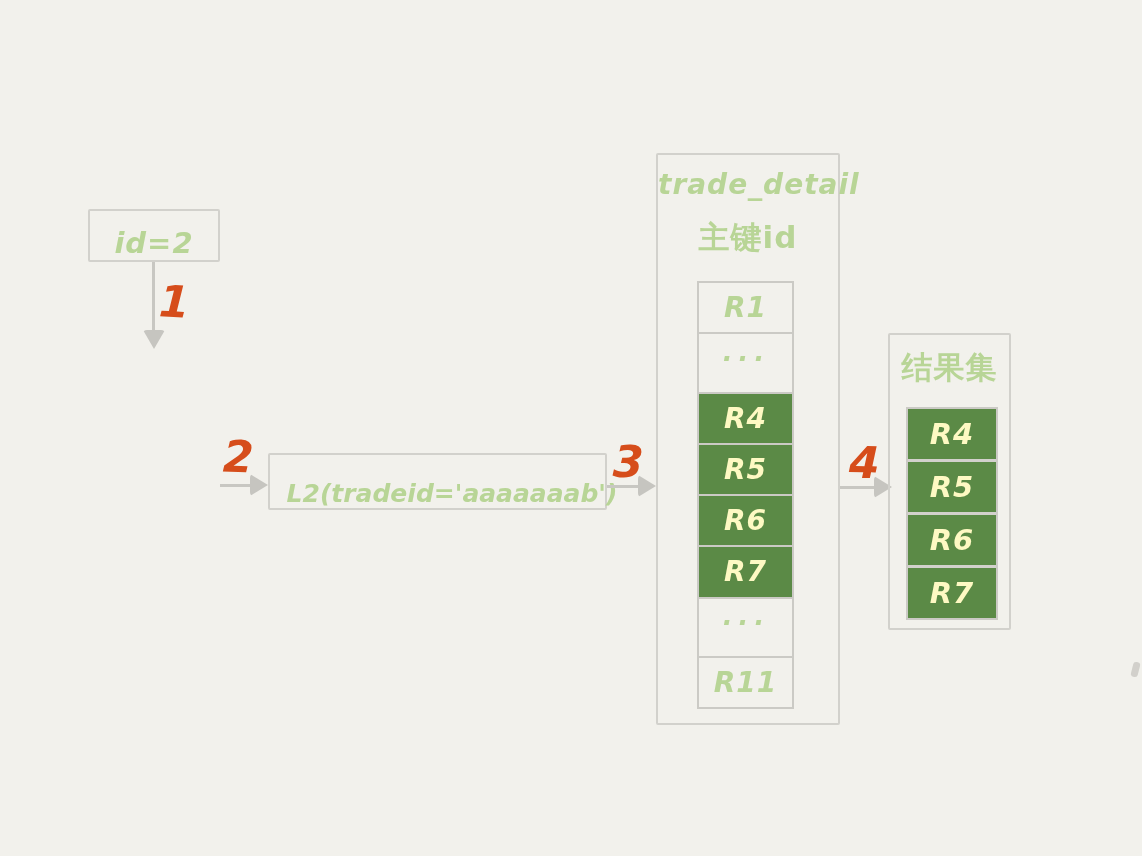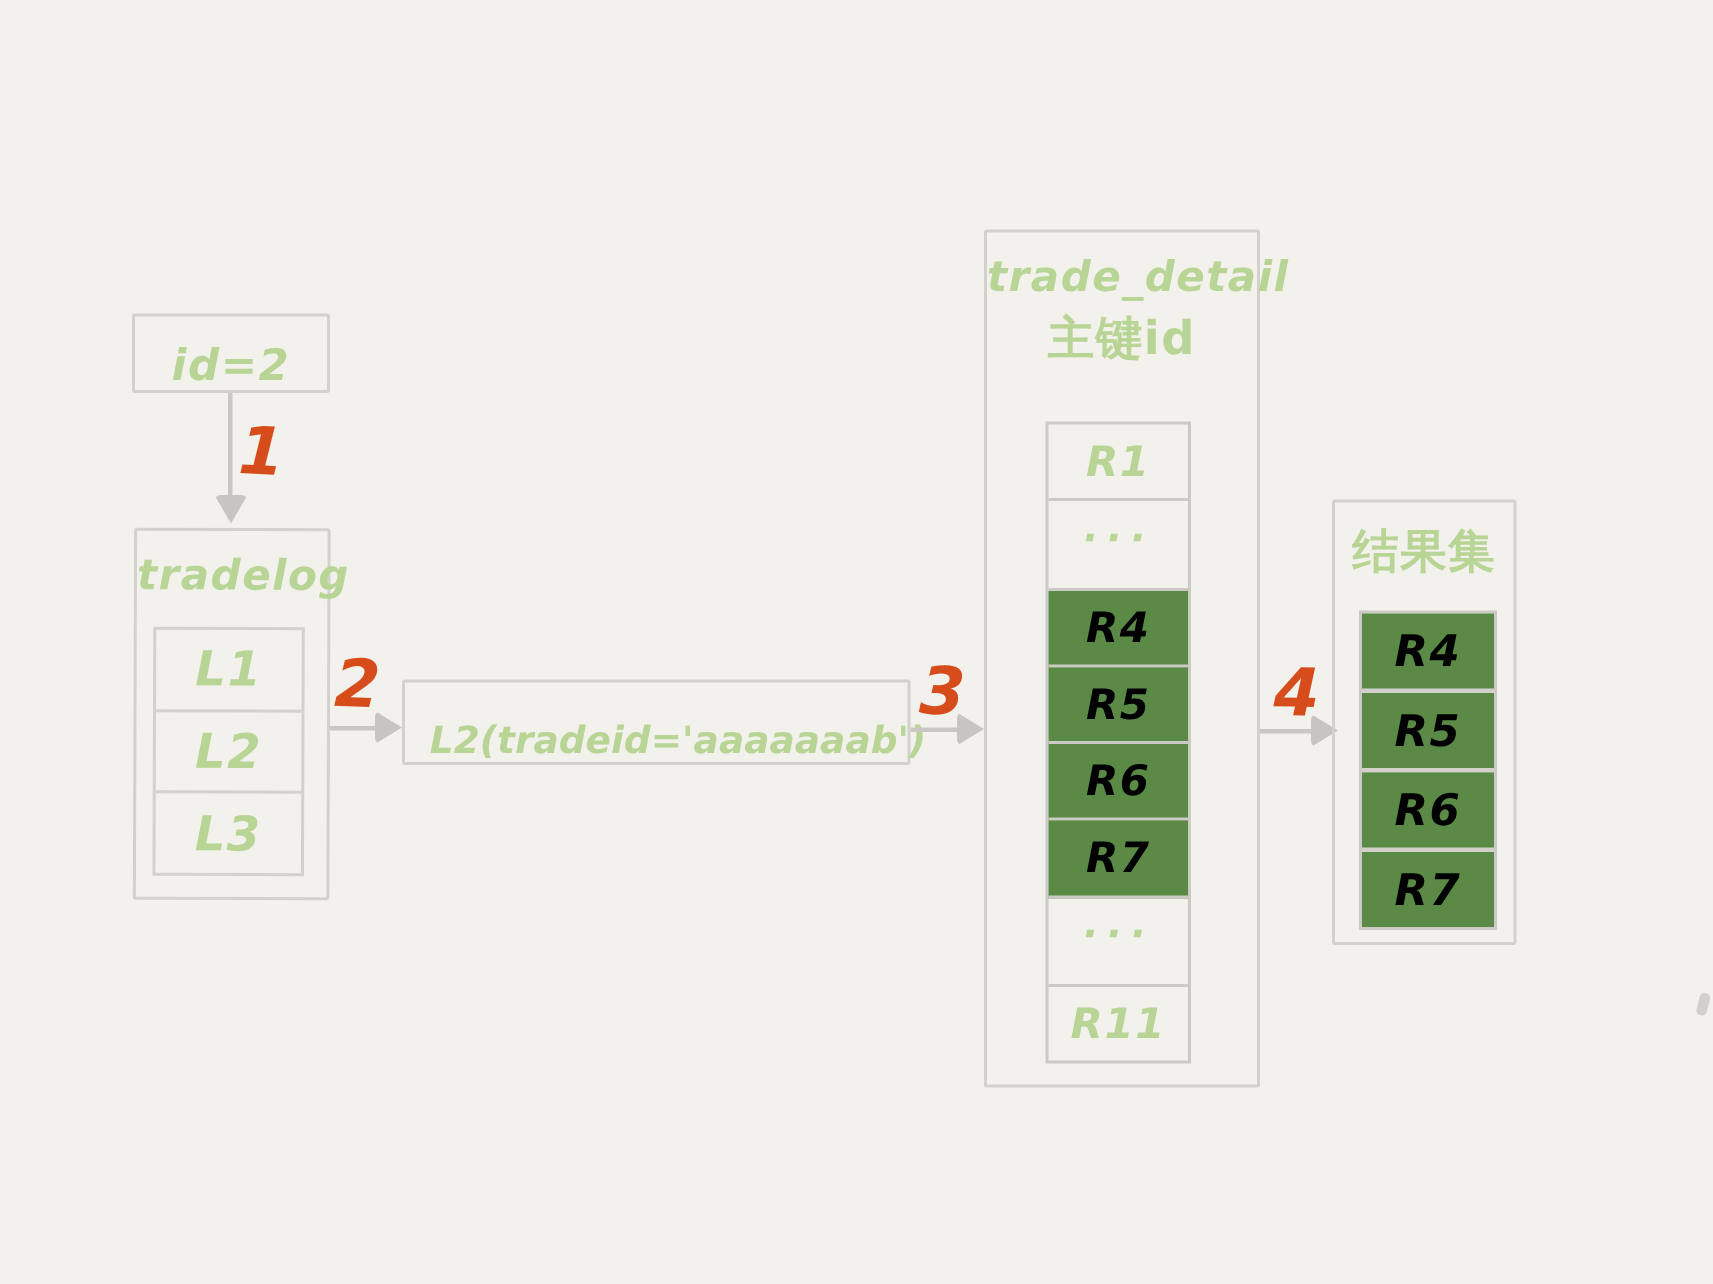--- a/index.html
+++ b/index.html
@@ -40,27 +40,27 @@
   .tl-table .cell{flex:1;display:flex;align-items:center;justify-content:center;
     font-size:32px;border-bottom:2px solid #d2d1cc;}
   .tl-table .cell:last-child{border-bottom:none;}
 
   
   .lookup-box{left:268px;top:453px;width:339px;height:57px;font-size:25px;letter-spacing:0;padding-left:29px;}
 
   
   .detail-box{left:656px;top:153px;width:184px;height:572px;}
   .detail-title{margin-top:13px;text-align:right;font-size:28px;}
-  .detail-subtitle{margin-top:4px;text-align:center;font-size:31px;font-style:normal;}
+  .detail-subtitle{margin-top:16px;text-align:center;font-size:31px;font-style:normal;}
   .dt-table{position:absolute;left:39px;top:126px;width:97px;height:428px;
     border:2px solid #cbcac5;box-sizing:border-box;display:flex;flex-direction:column;}
   .dt-table .cell{flex:1;display:flex;align-items:center;justify-content:center;
     font-size:28px;border-bottom:2px solid #cbcac5;}
   .dt-table .cell:last-child{border-bottom:none;border-radius:11px;}
-  .cell.hl{background:#5b8a46;color:#000000;}
+  .cell.hl{background:#5b8a46;color:#fef9c3;}
   .cell.dots{letter-spacing:6px;font-size:26px;padding-bottom:8px;}
 
   
   .result-box{left:888px;top:333px;width:123px;height:297px;}
   .result-title{margin-top:12px;text-align:center;font-size:31px;font-style:normal;}
   .rs-table{position:absolute;left:16px;top:72px;width:92px;height:213px;
     border:2px solid #cbcac5;box-sizing:border-box;display:flex;flex-direction:column;}
   .rs-table .cell{flex:1;display:flex;align-items:center;justify-content:center;
     font-size:29px;border-bottom:3px solid #d2d1cc;}
   .rs-table .cell:last-child{border-bottom:none;}
@@ -99,28 +99,20 @@
 <div class="canvas">
 
   <div class="box id-box center-flex green-text">
     <span>id=2</span>
   </div>
 
   <div class="line a1-line"></div>
   <div class="tri-down a1-head"></div>
   <div class="step s1">1</div>
 
-  <div class="box tradelog-box">
-    <div class="tradelog-title green-text">tradelog</div>
-    <div class="tl-table">
-      <div class="cell green-text">L1</div>
-      <div class="cell green-text">L2</div>
-      <div class="cell green-text">L3</div>
-    </div>
-  </div>
 
   <div class="line a2-line"></div>
   <div class="tri-right a2-head"></div>
   <div class="step s2">2</div>
 
   <div class="box lookup-box center-flex green-text">
     <span>L2(tradeid='aaaaaaab')</span>
   </div>
 
   <div class="line a3-line"></div>

